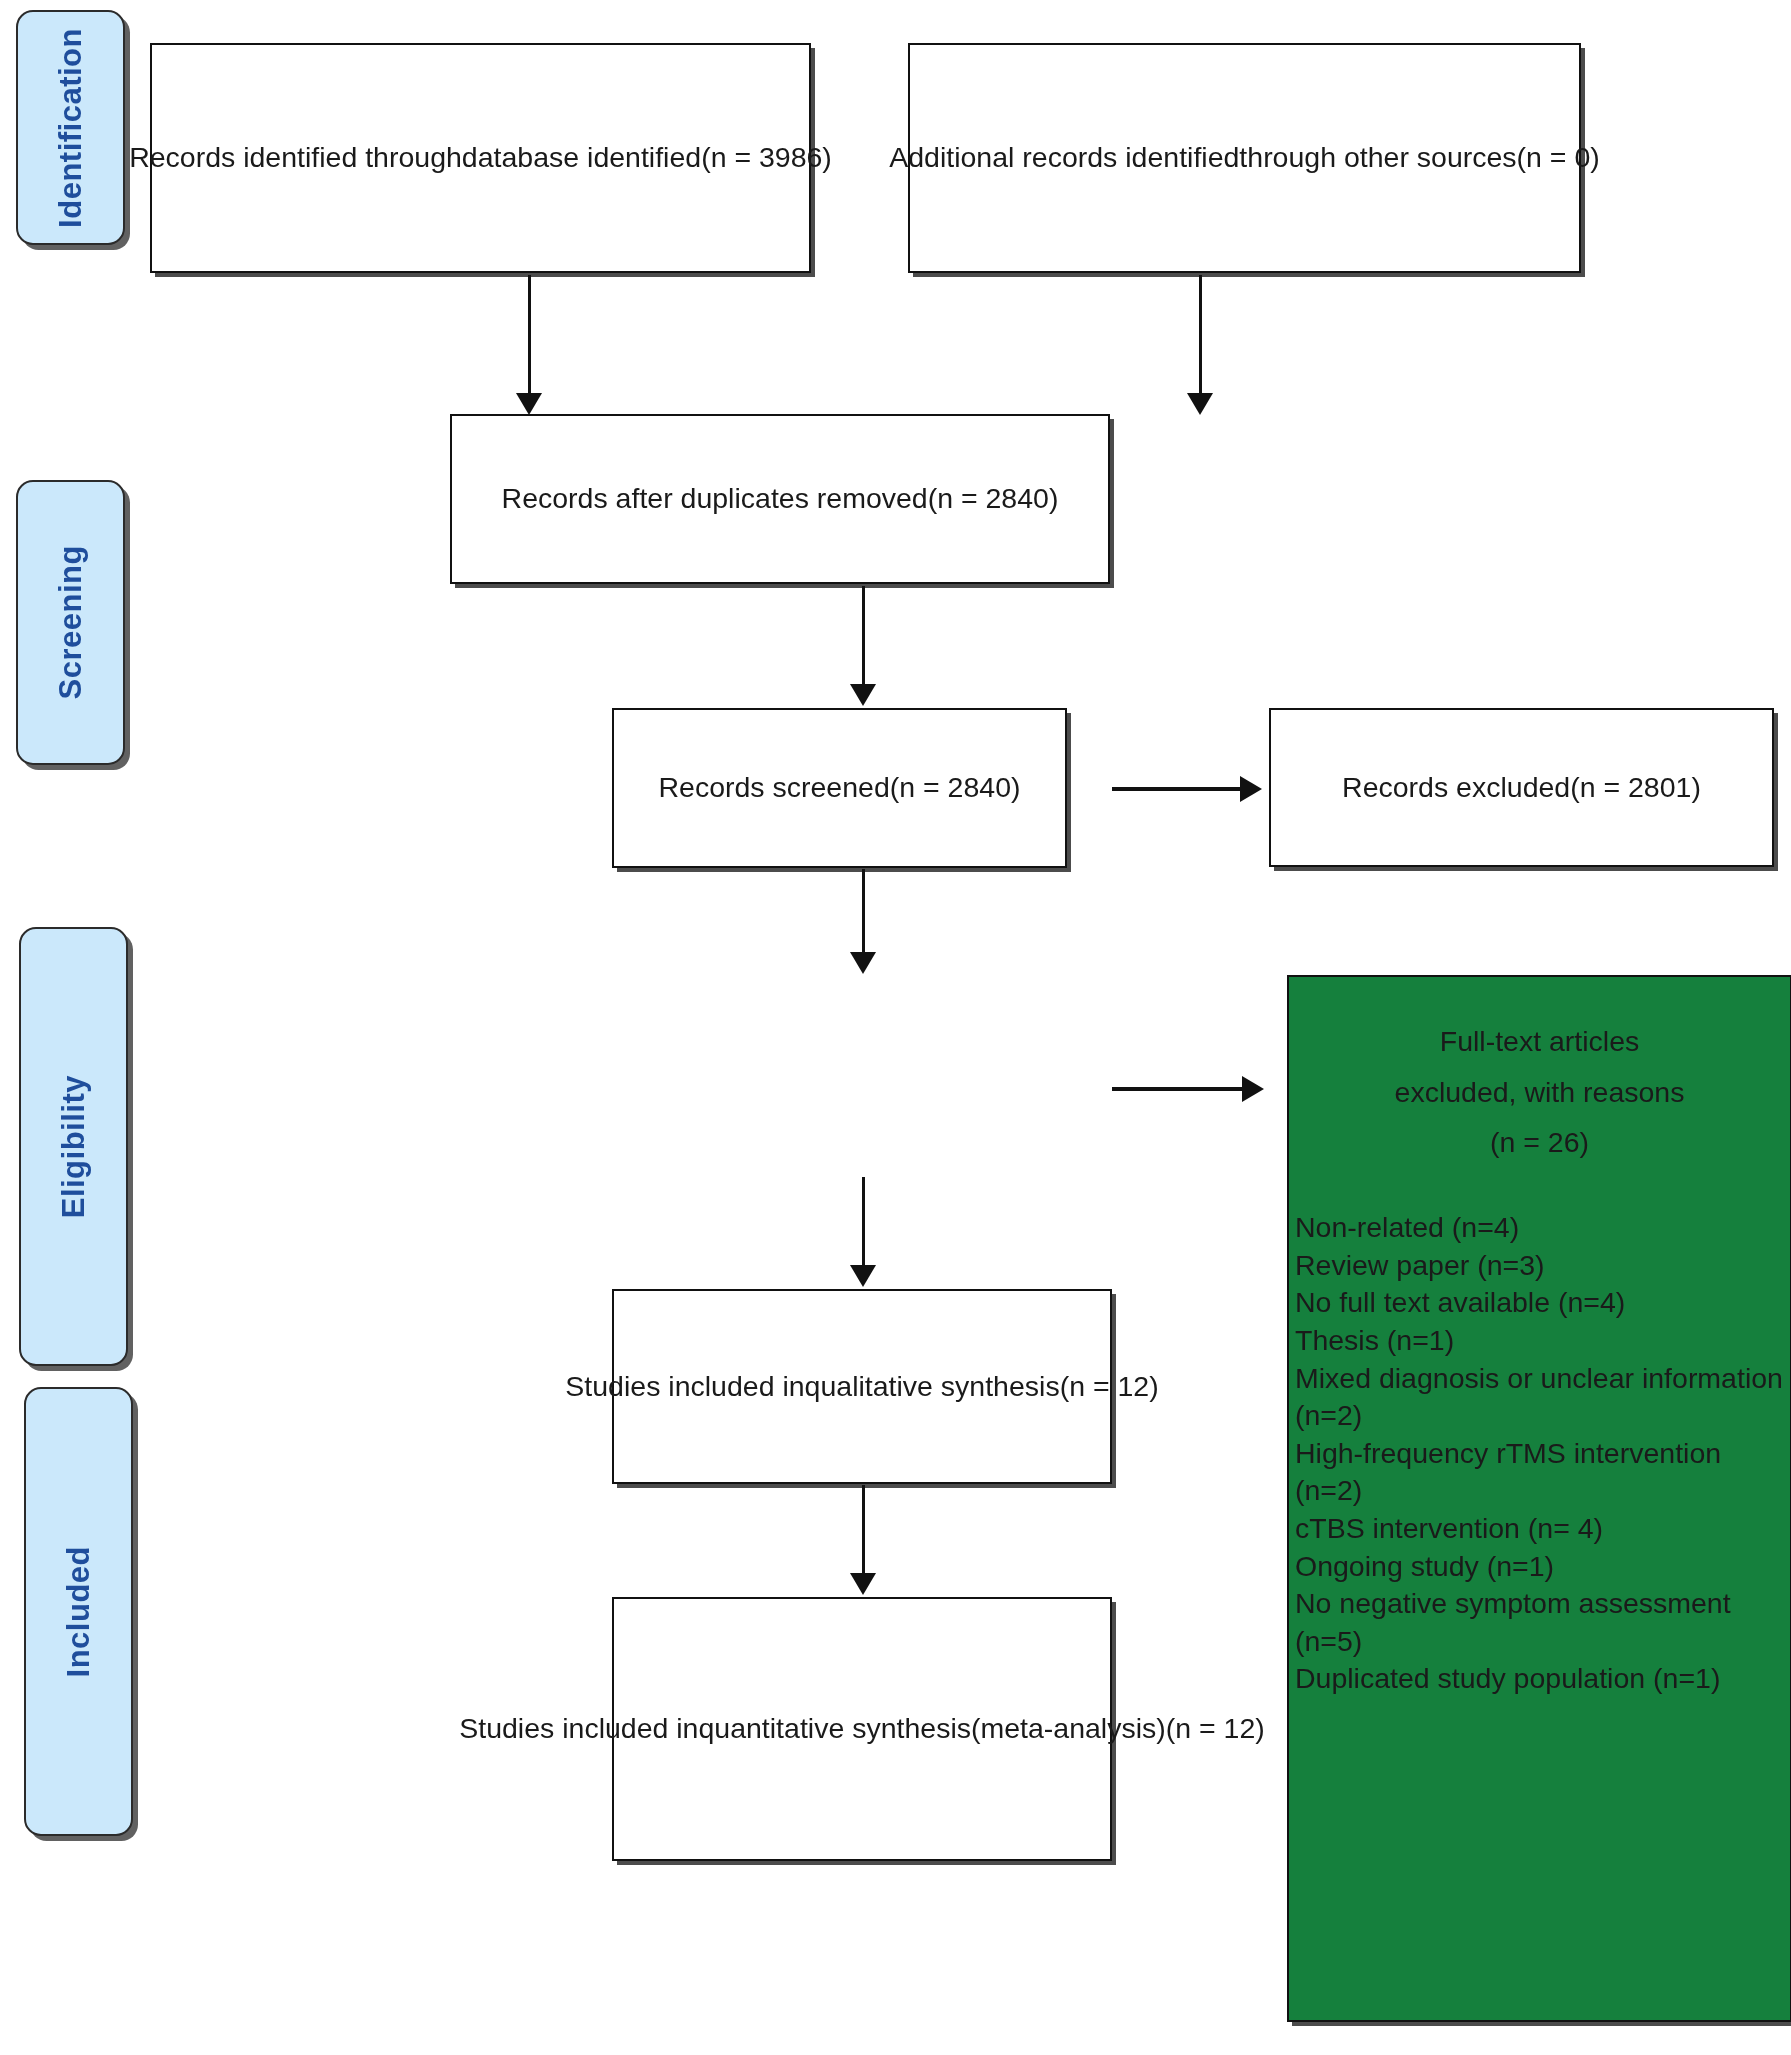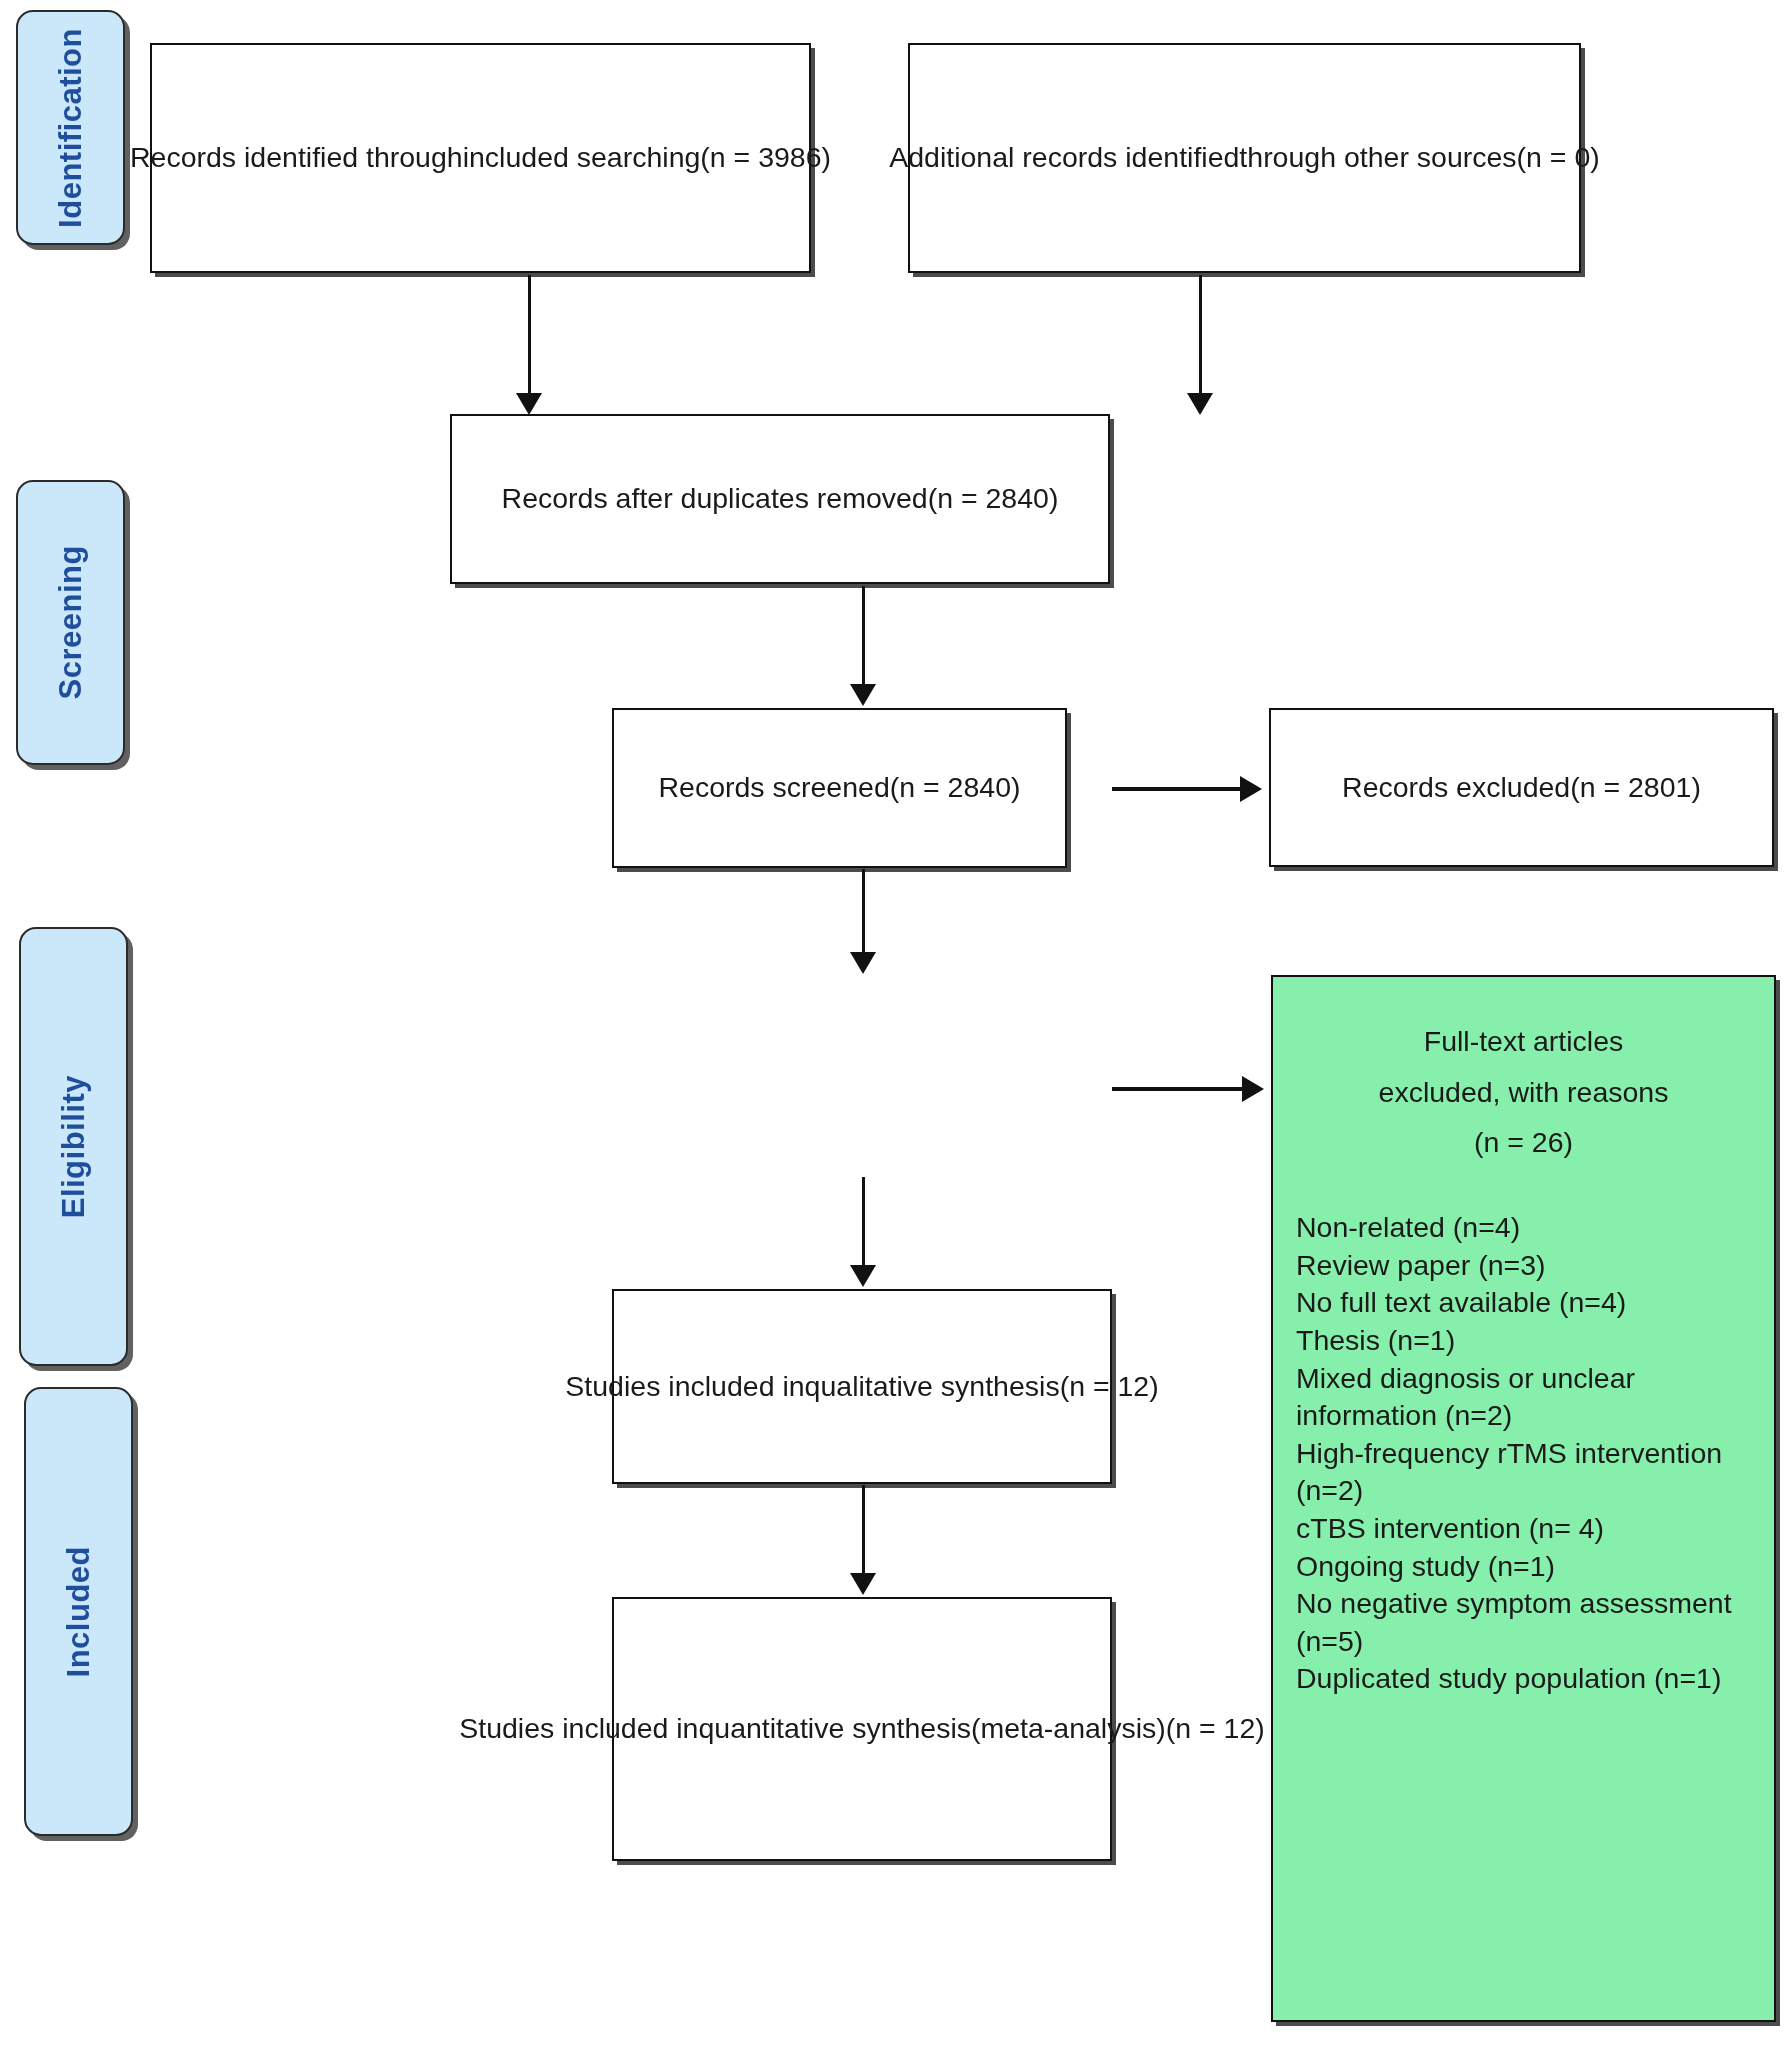--- a/index.html
+++ b/index.html
@@ -54,29 +54,30 @@
     color: #1a1a1a;
     font-size: 28.5px;
     line-height: 1.75;
     padding: 5px 13px;
   }
   .flow-box .line { display: block; white-space: nowrap; }
 
   
   .reasons-box {
     position: absolute;
-    background: #86efac;
+    background: #15803d;
     border: 2px solid #111111;
     box-sizing: border-box;
     box-shadow: 4.5px 4.5px 0 -0.5px rgba(0,0,0,0.70);
     color: #1a1a1a;
     font-size: 28.5px;
-    padding: 13px 23px;
+    padding: 13px 6px;
     display: flex;
     flex-direction: column;
+    margin-left: 16px;
   }
   .reasons-head {
     text-align: center;
     line-height: 1.78;
     margin-top: 26px;
   }
   .reasons-head .line { display: block; }
   .reasons-list {
     margin-top: 41px;
     text-align: left;
@@ -128,21 +129,21 @@
   <div class="stage-tab" style="left:19px; top:927px; width:109px; height:439px;">
     <span class="stage-label">Eligibility</span>
   </div>
 
   <div class="stage-tab" style="left:24px; top:1387px; width:109px; height:449px;">
     <span class="stage-label">Included</span>
   </div>
 
   <div class="flow-box" style="left:150px; top:43px; width:661px; height:230px;">
     <span class="line">Records identified through</span>
-    <span class="line">included searching</span>
+    <span class="line">database identified</span>
     <span class="line">(n = 3986)</span>
   </div>
 
   <div class="flow-box" style="left:908px; top:43px; width:673px; height:230px;">
     <span class="line">Additional records identified</span>
     <span class="line">through other sources</span>
     <span class="line">(n = 0)</span>
   </div>
 
   <div class="vline" style="left:528px; top:275px; height:121px;"></div>

